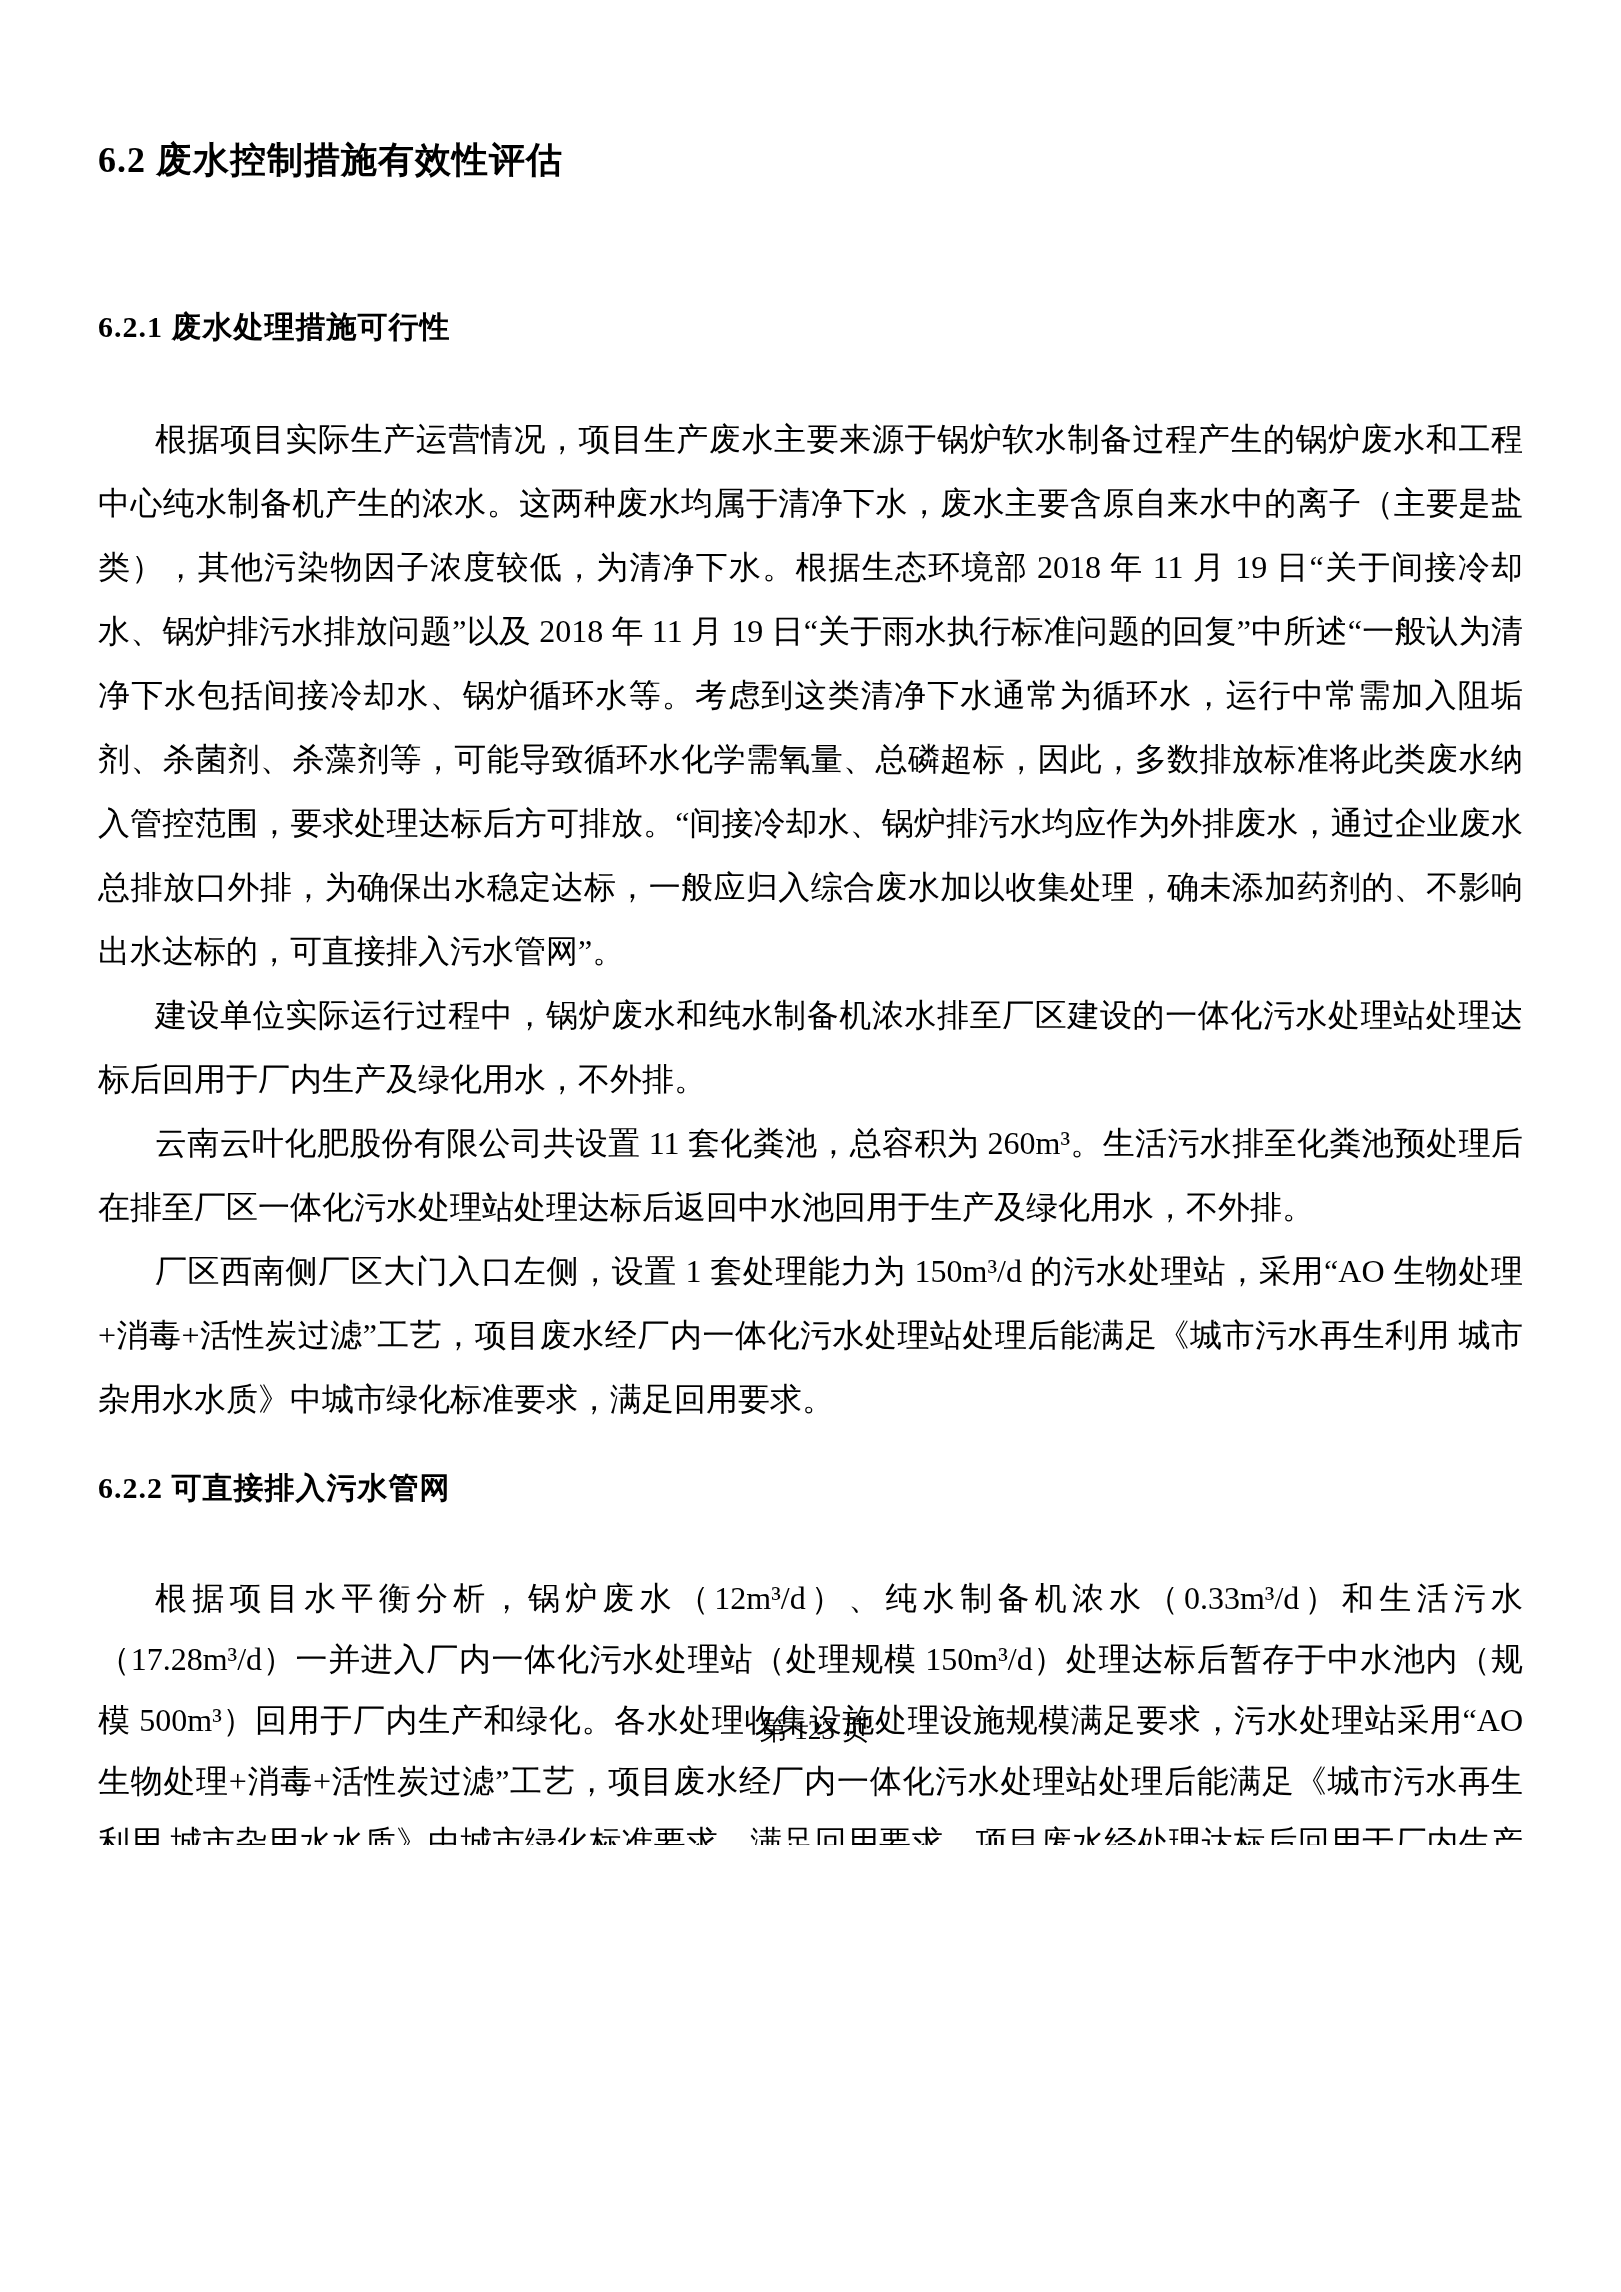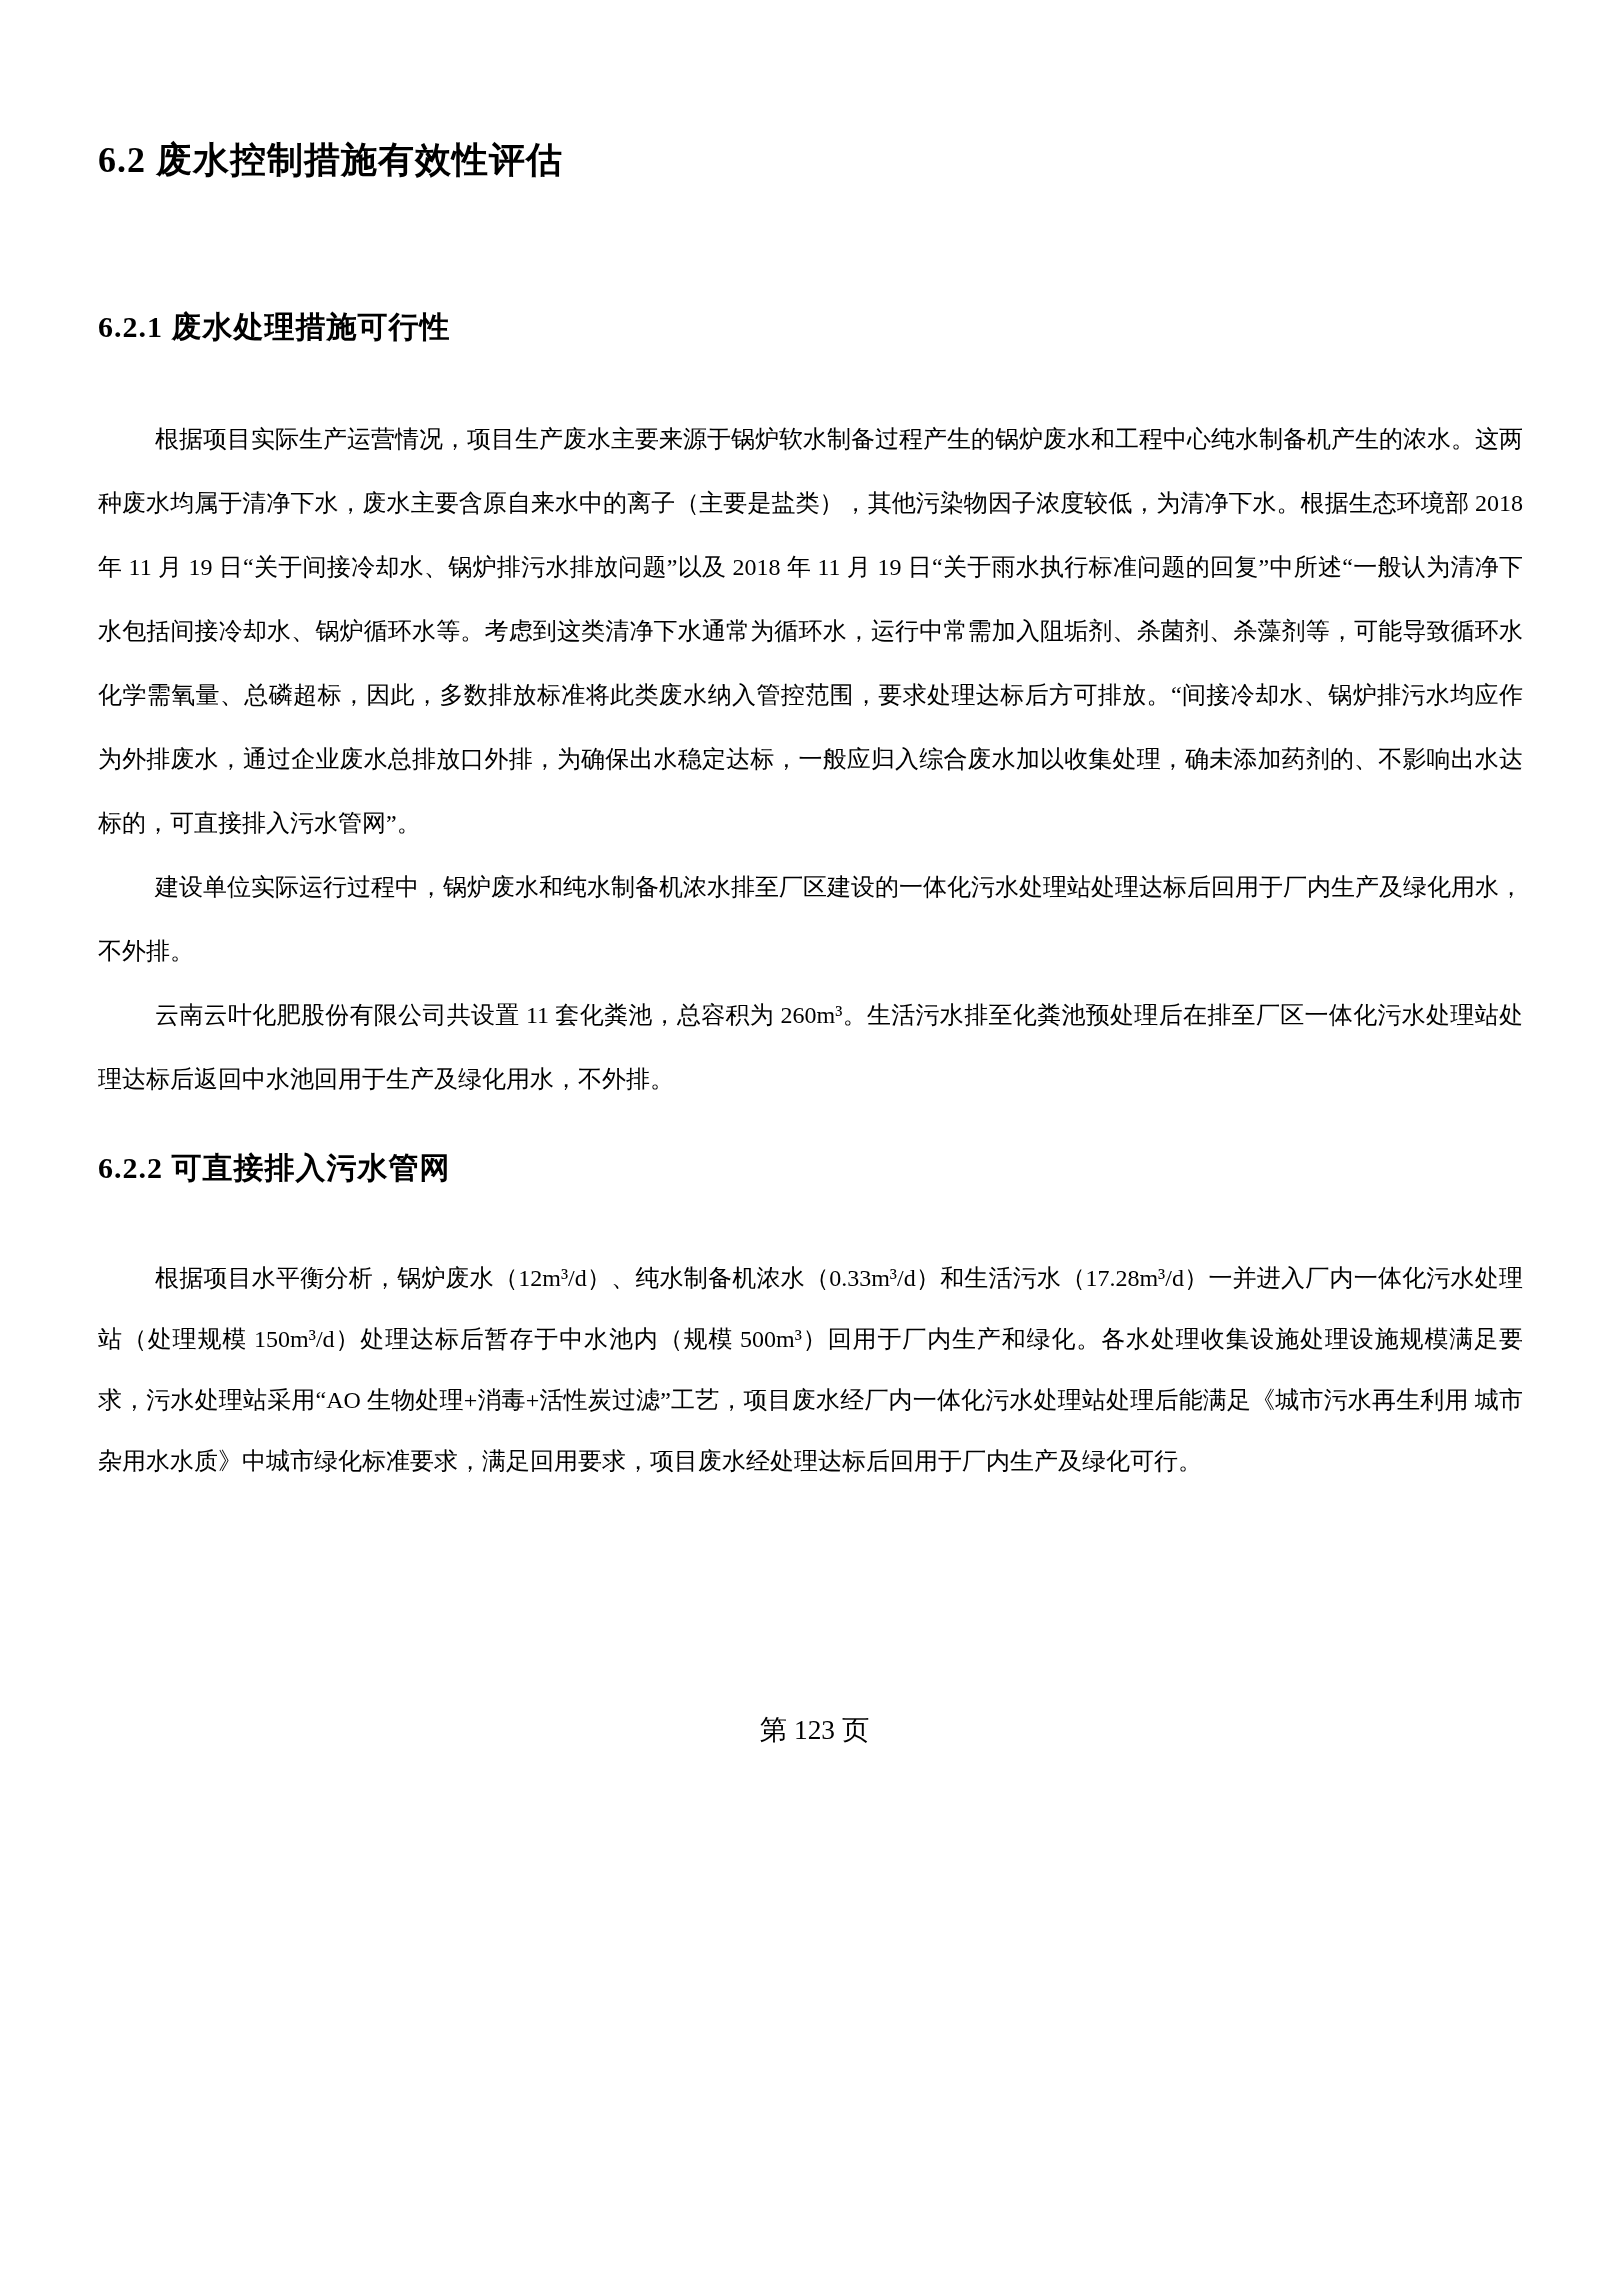--- a/index.html
+++ b/index.html
@@ -30,21 +30,21 @@
     font-size: 30px;
     font-weight: bold;
     margin: 0 0 61px 0;
     line-height: 1.3;
     letter-spacing: 1px;
   }
   .subsection-heading.second {
     margin-top: 37px;
   }
   .body-par {
-    font-size: 24px;
+    font-size: 32px;
     margin: 0;
     text-indent: 57px;
     text-align: justify;
     text-justify: inter-ideograph;
   }
   .sec1 .body-par { line-height: 64px; }
   .sec2 .body-par { line-height: 61px; }
   .page-footer {
     position: absolute;
     left: 4px;
@@ -61,20 +61,21 @@
 <div class="page">
 
   <h1 class="section-heading">6.2 废水控制措施有效性评估</h1>
 
   <div class="sec1">
     <h2 class="subsection-heading">6.2.1 废水处理措施可行性</h2>
 
     <p class="body-par">根据项目实际生产运营情况，项目生产废水主要来源于锅炉软水制备过程产生的锅炉废水和工程中心纯水制备机产生的浓水。这两种废水均属于清净下水，废水主要含原自来水中的离子（主要是盐类），其他污染物因子浓度较低，为清净下水。根据生态环境部 2018 年 11 月 19 日“关于间接冷却水、锅炉排污水排放问题”以及 2018 年 11 月 19 日“关于雨水执行标准问题的回复”中所述“一般认为清净下水包括间接冷却水、锅炉循环水等。考虑到这类清净下水通常为循环水，运行中常需加入阻垢剂、杀菌剂、杀藻剂等，可能导致循环水化学需氧量、总磷超标，因此，多数排放标准将此类废水纳入管控范围，要求处理达标后方可排放。“间接冷却水、锅炉排污水均应作为外排废水，通过企业废水总排放口外排，为确保出水稳定达标，一般应归入综合废水加以收集处理，确未添加药剂的、不影响出水达标的，可直接排入污水管网”。</p>
     <p class="body-par">建设单位实际运行过程中，锅炉废水和纯水制备机浓水排至厂区建设的一体化污水处理站处理达标后回用于厂内生产及绿化用水，不外排。</p>
     <p class="body-par">云南云叶化肥股份有限公司共设置 11 套化粪池，总容积为 260m³。生活污水排至化粪池预处理后在排至厂区一体化污水处理站处理达标后返回中水池回用于生产及绿化用水，不外排。</p>
+    <p class="body-par">厂区西南侧厂区大门入口左侧，设置 1 套处理能力为 150m³/d 的污水处理站，采用“AO 生物处理+消毒+活性炭过滤”工艺，项目废水经厂内一体化污水处理站处理后能满足《城市污水再生利用 城市杂用水水质》中城市绿化标准要求，满足回用要求。</p>
   </div>
 
   <div class="sec2">
     <h2 class="subsection-heading second">6.2.2 可直接排入污水管网</h2>
 
     <p class="body-par">根据项目水平衡分析，锅炉废水（12m³/d）、纯水制备机浓水（0.33m³/d）和生活污水（17.28m³/d）一并进入厂内一体化污水处理站（处理规模 150m³/d）处理达标后暂存于中水池内（规模 500m³）回用于厂内生产和绿化。各水处理收集设施处理设施规模满足要求，污水处理站采用“AO 生物处理+消毒+活性炭过滤”工艺，项目废水经厂内一体化污水处理站处理后能满足《城市污水再生利用 城市杂用水水质》中城市绿化标准要求，满足回用要求，项目废水经处理达标后回用于厂内生产及绿化可行。</p>
   </div>
 
   <div class="page-footer">第 123 页</div>
 

